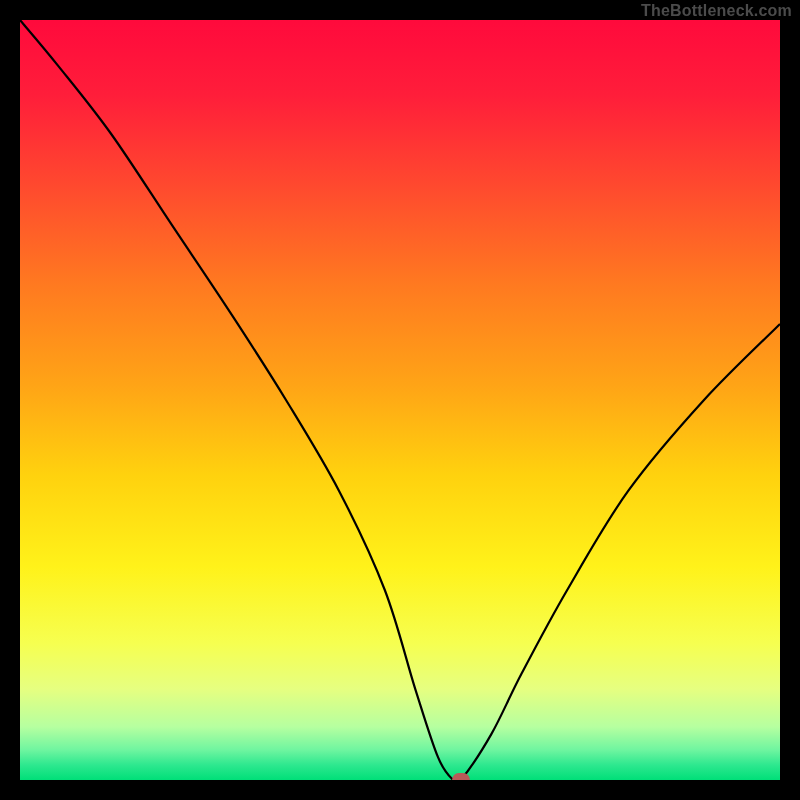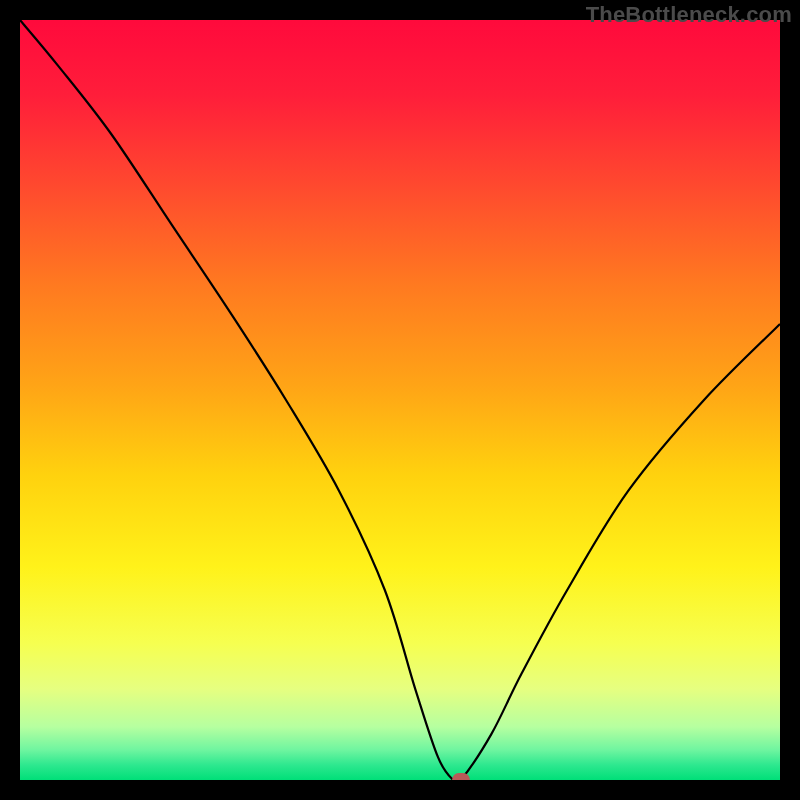--- a/index.html
+++ b/index.html
@@ -15,21 +15,21 @@
     position: relative;
     width: 800px;
     height: 800px;
     background: #000;
   }
   .watermark {
     position: absolute;
     top: 2px;
     right: 8px;
     color: #4b4b4b;
-    font-size: 22px;
+    font-size: 16px;
     font-weight: bold;
     letter-spacing: 0.2px;
     z-index: 10;
   }
   .plot-area {
     position: absolute;
     left: 20px;
     top: 20px;
     width: 760px;
     height: 760px;

